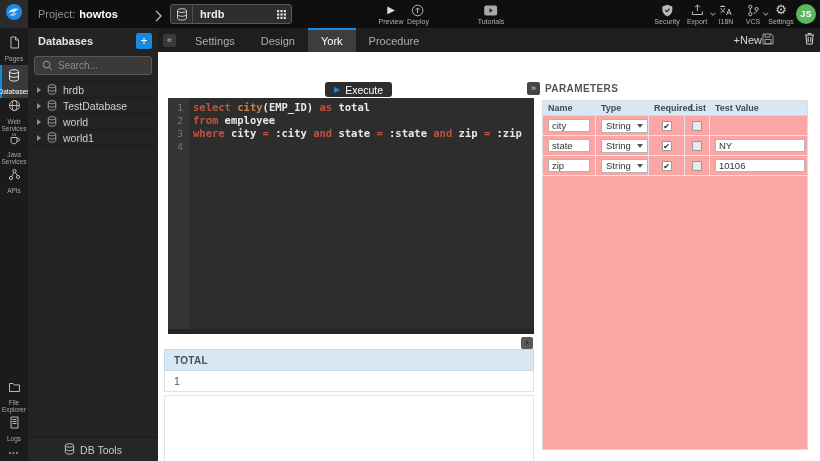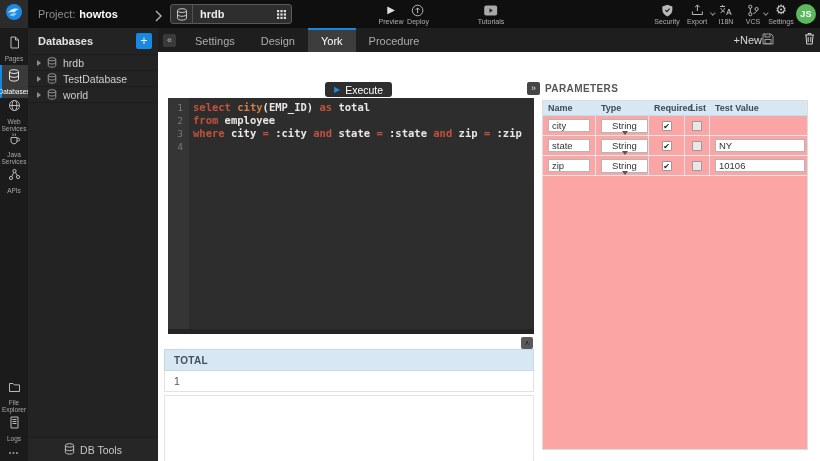--- a/index.html
+++ b/index.html
@@ -137,21 +137,21 @@
   .p-cell { height: 100%; display: flex; align-items: center; padding-left: 5px; border-right: 1px solid #dfe5ea; flex: none; }
   .c-name { width: 53px; } .c-type { width: 53px; }
   .c-req { width: 36px; justify-content: center; padding-left: 0; }
   .c-list { width: 25px; justify-content: center; padding-left: 0; }
   .c-test { flex: 1; border-right: none; }
   .p-row.head .c-req, .p-row.head .c-list { justify-content: flex-start; padding-left: 5px; }
   .p-input { height: 13px; border: 1px solid #b5b5b5; font-size: 9.5px; color: #333; padding: 0 3px;
              font-family: inherit; width: 42px; outline: none; }
   .p-input.wide { width: 90px; }
   .p-select { width: 66px; height: 14px; border: 1px solid #b5b5b5; display: flex; align-items: center;
-              padding: 0 4px; font-size: 9.5px; color: #333; cursor: pointer; background: #fff; flex-direction: column; }
+              justify-content: space-between; padding: 0 4px; font-size: 9.5px; color: #333; cursor: pointer; background: #fff; }
   .sel-arrow { width: 0; height: 0; border-left: 3px solid transparent; border-right: 3px solid transparent;
                border-top: 4px solid #555; }
   .checkbox { width: 10px; height: 10px; border: 1px solid #999; background: #e8e8e8; border-radius: 1px;
               font-size: 8px; line-height: 9px; text-align: center; color: #222; cursor: pointer; }
   .checkbox.checked { background: #fff; }
 </style>
 </head>
 <body>
 
 <div class="screen">
@@ -329,20 +329,27 @@
       </div>
       <div class="rail-more">•••</div>
     </div>
   </nav>
 
   <aside class="db-panel">
     <div class="dbp-header">
       <span class="dbp-title">Databases</span>
       <button class="dbp-add">+</button>
     </div>
+    <div class="dbp-search">
+      <span><svg width="11" height="11" viewBox="0 0 11 11">
+            <circle cx="4.6" cy="4.6" r="3.4" fill="none" stroke="#9c9c9c"></circle>
+            <path d="M7.2 7.2l2.6 2.6" stroke="#9c9c9c"></path>
+          </svg></span>
+      <input type="text" placeholder="Search..." style="">
+    </div>
     <div class="db-tree">
       <div class="tree-row">
         <span class="tree-caret"></span>
         <span><svg width="10" height="11" viewBox="0 0 12 13">
               <ellipse cx="6" cy="2.6" rx="4.5" ry="1.9" fill="none" stroke="#a9a9a9"></ellipse>
               <path d="M1.5 2.6v7.6c0 1 2 1.9 4.5 1.9s4.5-.9 4.5-1.9V2.6" fill="none" stroke="#a9a9a9"></path>
               <path d="M1.5 6.4c0 1 2 1.9 4.5 1.9s4.5-.9 4.5-1.9" fill="none" stroke="#a9a9a9"></path>
             </svg></span>
         <span class="tree-label">hrdb</span>
       </div>
@@ -356,20 +363,29 @@
         <span class="tree-label">TestDatabase</span>
       </div>
       <div class="tree-row">
         <span class="tree-caret"></span>
         <span><svg width="10" height="11" viewBox="0 0 12 13">
               <ellipse cx="6" cy="2.6" rx="4.5" ry="1.9" fill="none" stroke="#a9a9a9"></ellipse>
               <path d="M1.5 2.6v7.6c0 1 2 1.9 4.5 1.9s4.5-.9 4.5-1.9V2.6" fill="none" stroke="#a9a9a9"></path>
               <path d="M1.5 6.4c0 1 2 1.9 4.5 1.9s4.5-.9 4.5-1.9" fill="none" stroke="#a9a9a9"></path>
             </svg></span>
         <span class="tree-label">world</span>
+      </div>
+      <div class="tree-row">
+        <span class="tree-caret"></span>
+        <span><svg width="10" height="11" viewBox="0 0 12 13">
+              <ellipse cx="6" cy="2.6" rx="4.5" ry="1.9" fill="none" stroke="#a9a9a9"></ellipse>
+              <path d="M1.5 2.6v7.6c0 1 2 1.9 4.5 1.9s4.5-.9 4.5-1.9V2.6" fill="none" stroke="#a9a9a9"></path>
+              <path d="M1.5 6.4c0 1 2 1.9 4.5 1.9s4.5-.9 4.5-1.9" fill="none" stroke="#a9a9a9"></path>
+            </svg></span>
+        <span class="tree-label">world1</span>
       </div>
     </div>
     <div class="dbp-footer">
       <span><svg width="11" height="12" viewBox="0 0 12 13">
             <ellipse cx="6" cy="2.6" rx="4.5" ry="1.9" fill="none" stroke="#c9c9c9"></ellipse>
             <path d="M1.5 2.6v7.6c0 1 2 1.9 4.5 1.9s4.5-.9 4.5-1.9V2.6" fill="none" stroke="#c9c9c9"></path>
             <path d="M1.5 6.4c0 1 2 1.9 4.5 1.9s4.5-.9 4.5-1.9" fill="none" stroke="#c9c9c9"></path>
           </svg></span>
       <span>DB Tools</span>
     </div>

